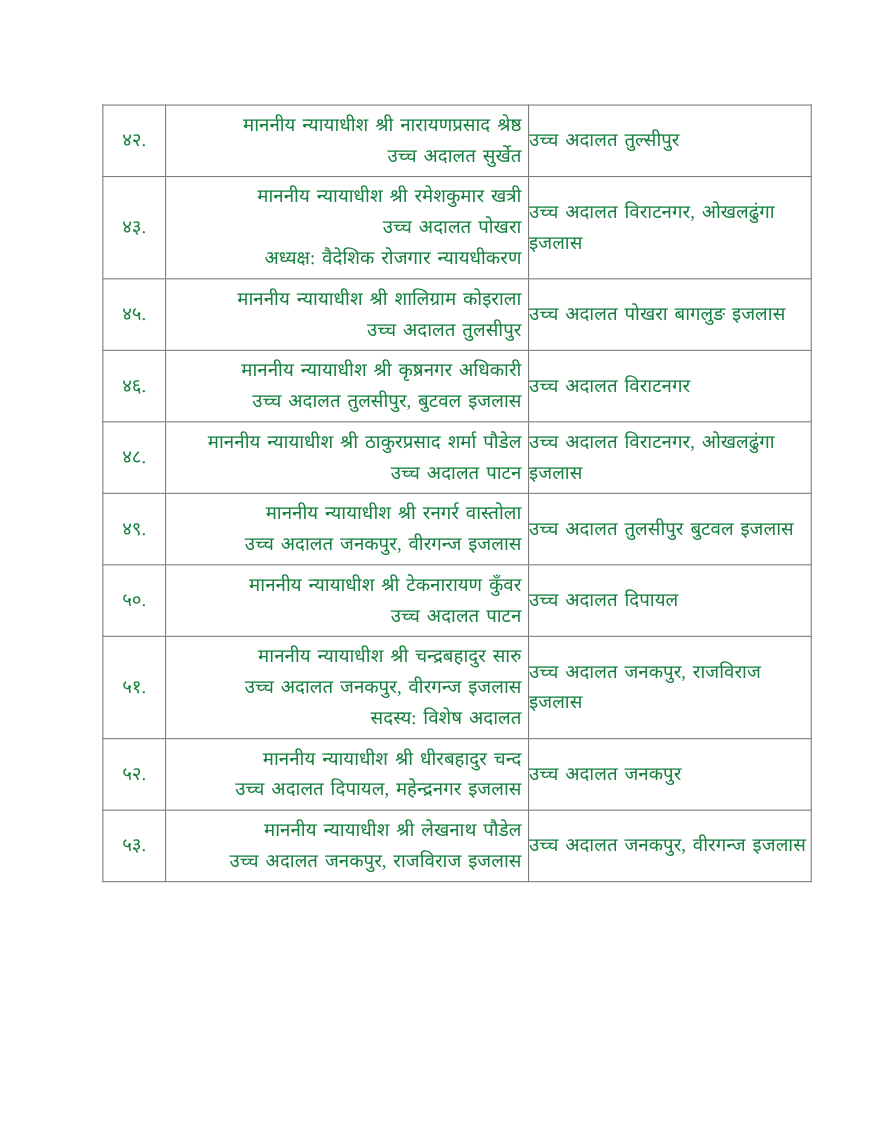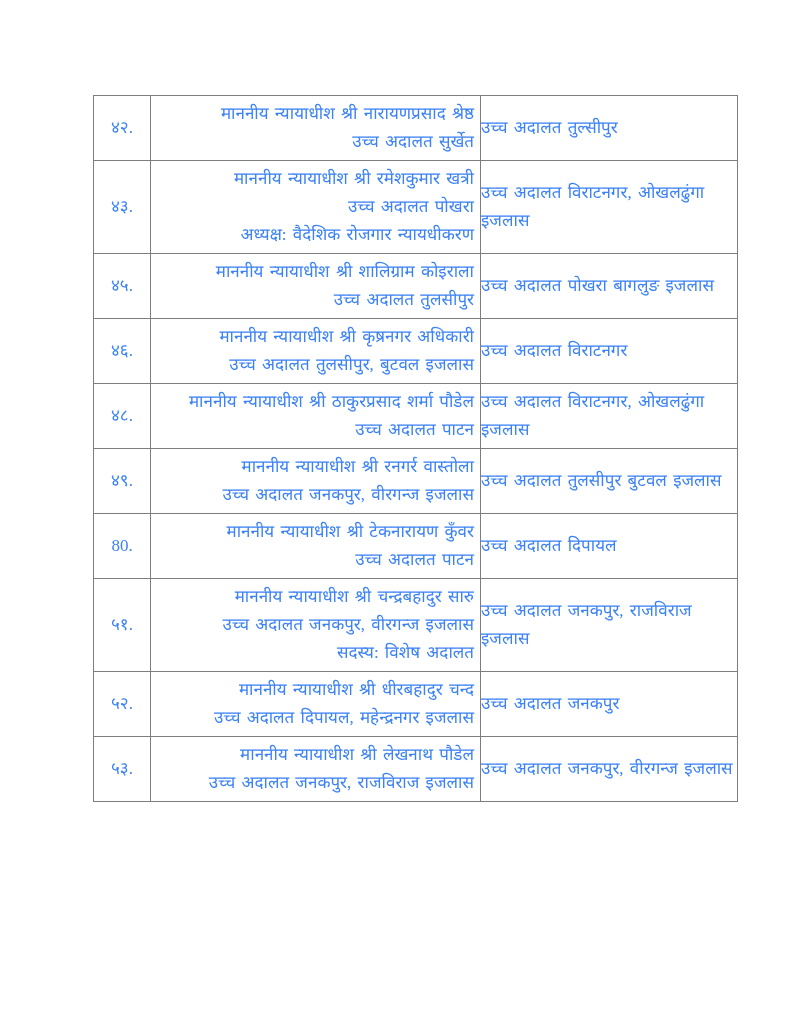--- a/index.html
+++ b/index.html
@@ -6,21 +6,21 @@
     margin: 0;
     padding: 0;
     background: #ffffff;
   }
   .page {
     position: relative;
     width: 792px;
     height: 1024px;
     background: #ffffff;
     font-family: "Liberation Serif", serif;
-    color: #3b82f6;
+    color: #15803d;
     overflow: hidden;
   }
   table.judge-table {
     position: absolute;
     left: 93px;
     top: 95px;
     width: 617px;
     border-collapse: collapse;
     table-layout: fixed;
   }
@@ -115,21 +115,21 @@
           <td class="cell-num">४९.</td>
           <td class="cell-judge">
             <div class="cell-line">माननीय न्यायाधीश श्री रनगर्र वास्तोला</div>
             <div class="cell-line">उच्च अदालत जनकपुर, वीरगन्ज इजलास</div>
           </td>
           <td class="cell-court">
             <div class="cell-line">उच्च अदालत तुलसीपुर बुटवल इजलास</div>
           </td>
         </tr>
         <tr>
-          <td class="cell-num">80.</td>
+          <td class="cell-num">५०.</td>
           <td class="cell-judge">
             <div class="cell-line">माननीय न्यायाधीश श्री टेकनारायण कुँवर</div>
             <div class="cell-line">उच्च अदालत पाटन</div>
           </td>
           <td class="cell-court">
             <div class="cell-line">उच्च अदालत दिपायल</div>
           </td>
         </tr>
         <tr>
           <td class="cell-num">५१.</td>

